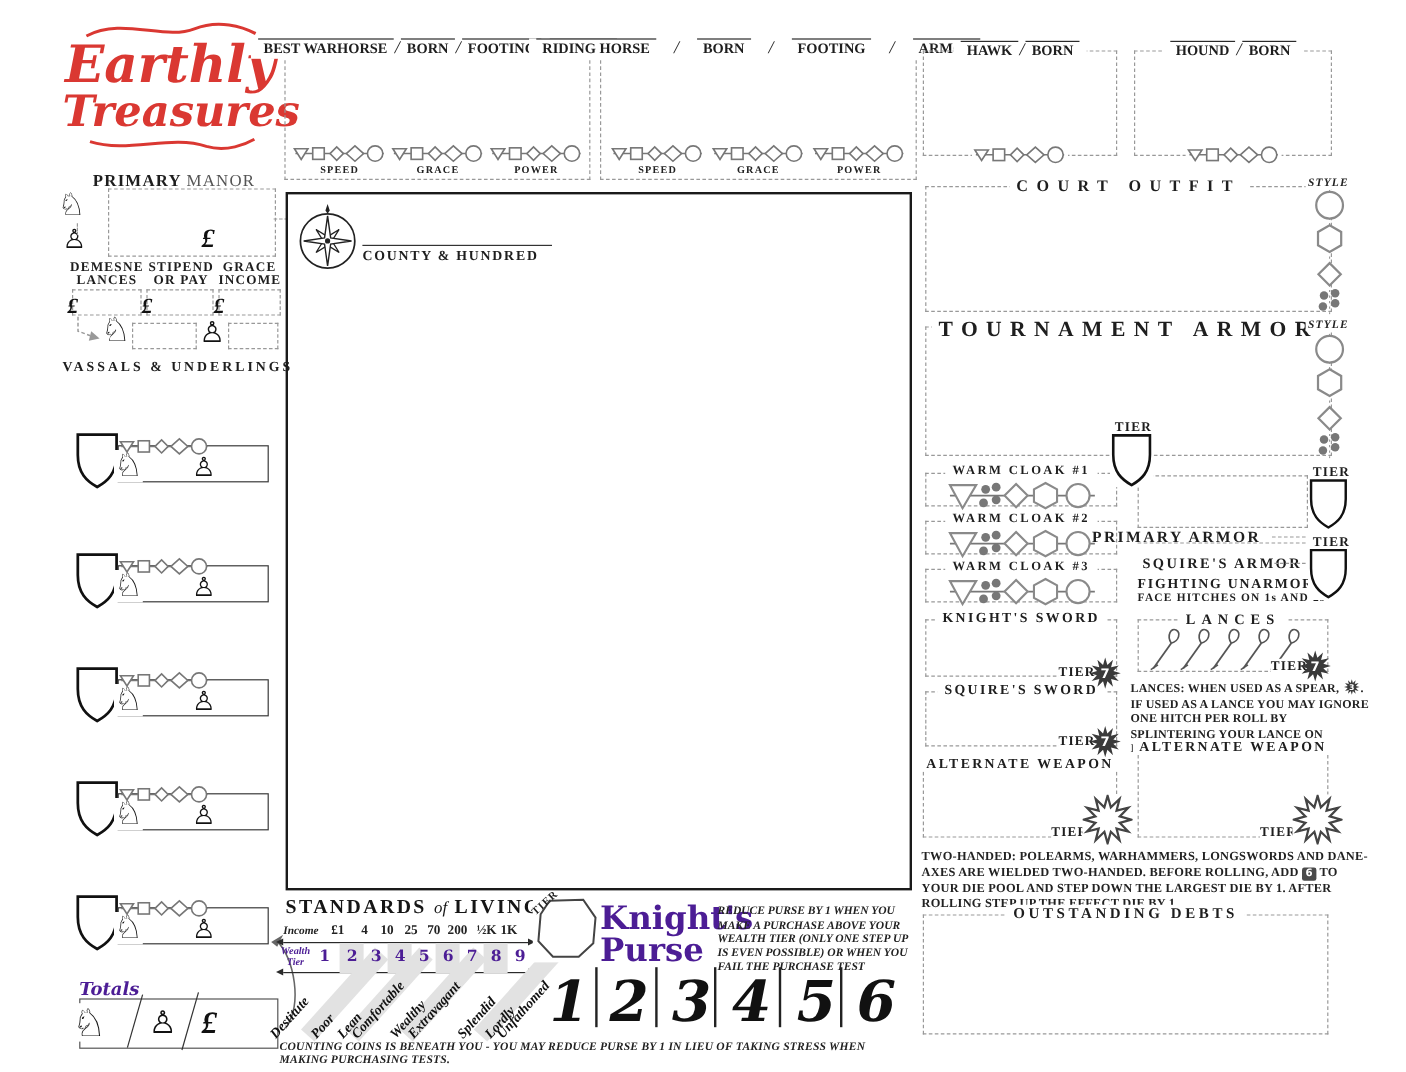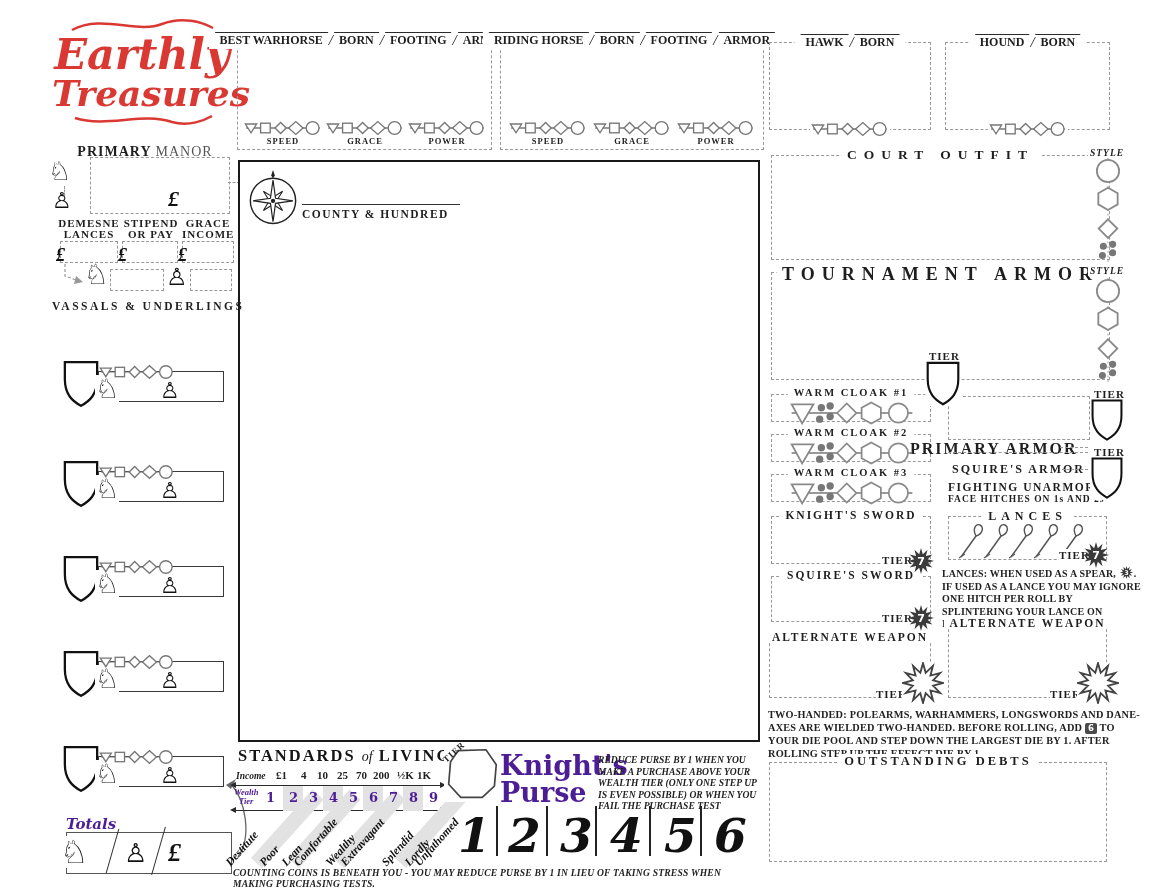--- a/index.html
+++ b/index.html
@@ -254,21 +254,21 @@
   </div>
   <div class="track-group" style="left:166px;">
     <svg viewBox="0 0 100 20">
           <use href="#track5"></use>
         </svg>
     <div class="tlabel">POWER</div>
   </div>
 </div>
 
 <div class="dbox" style="left:500px;top:40px;width:262px;height:108px;">
-  <div class="chip ctr" style="top:-9px;font-size:12px;display:flex;align-items:flex-start;">
+  <div class="chip ctr" style="top:-9px;font-size:12px;display:flex;align-items:flex-start;gap:14px;">
     <span class="ovl">RIDING HORSE</span>
         <span class="slashsep">/</span>
         <span class="ovl">BORN</span>
         <span class="slashsep">/</span>
         <span class="ovl">FOOTING</span>
         <span class="slashsep">/</span>
         <span class="ovl">ARMOR</span>
   </div>
   <div class="track-group" style="left:4px;">
     <svg viewBox="0 0 100 20">
@@ -355,21 +355,21 @@
 </div>
 <svg class="abs" style="left:782px;top:479px;width:140px;height:28px;z-index:3;" viewBox="0 0 150 32">
       <use href="#cloaktrack"></use>
     </svg>
 
 <div class="dbox" style="left:948px;top:396px;width:140px;height:42px;"></div>
 <div class="tier-txt" style="left:1094px;top:388px;background:#fff;z-index:4;">TIER</div>
 <svg class="abs" style="left:1090px;top:398px;width:34px;height:44px;background:#fff;z-index:4;" viewBox="0 0 40 50">
       <use href="#shield"></use>
     </svg>
-<div class="abs lbl" style="left:910px;top:440px;font-size:16px;letter-spacing:2px;">PRIMARY ARMOR</div>
+<div class="abs lbl" style="left:910px;top:440px;font-size:13px;letter-spacing:2px;">PRIMARY ARMOR</div>
 <div class="abs" style="left:1060px;top:447px;width:28px;border-top:1px dashed #999;"></div>
 
 <div class="abs" style="left:948px;top:452px;width:140px;border-top:1px dashed #999;"></div>
 <div class="tier-txt" style="left:1094px;top:446px;background:#fff;z-index:4;">TIER</div>
 <svg class="abs" style="left:1090px;top:456px;width:34px;height:44px;background:#fff;z-index:4;" viewBox="0 0 40 50">
       <use href="#shield"></use>
     </svg>
 <div class="abs lbl" style="left:952px;top:462px;font-size:12px;letter-spacing:2px;">SQUIRE'S ARMOR</div>
 <div class="abs" style="left:1062px;top:469px;width:26px;border-top:1px dashed #999;"></div>
 

